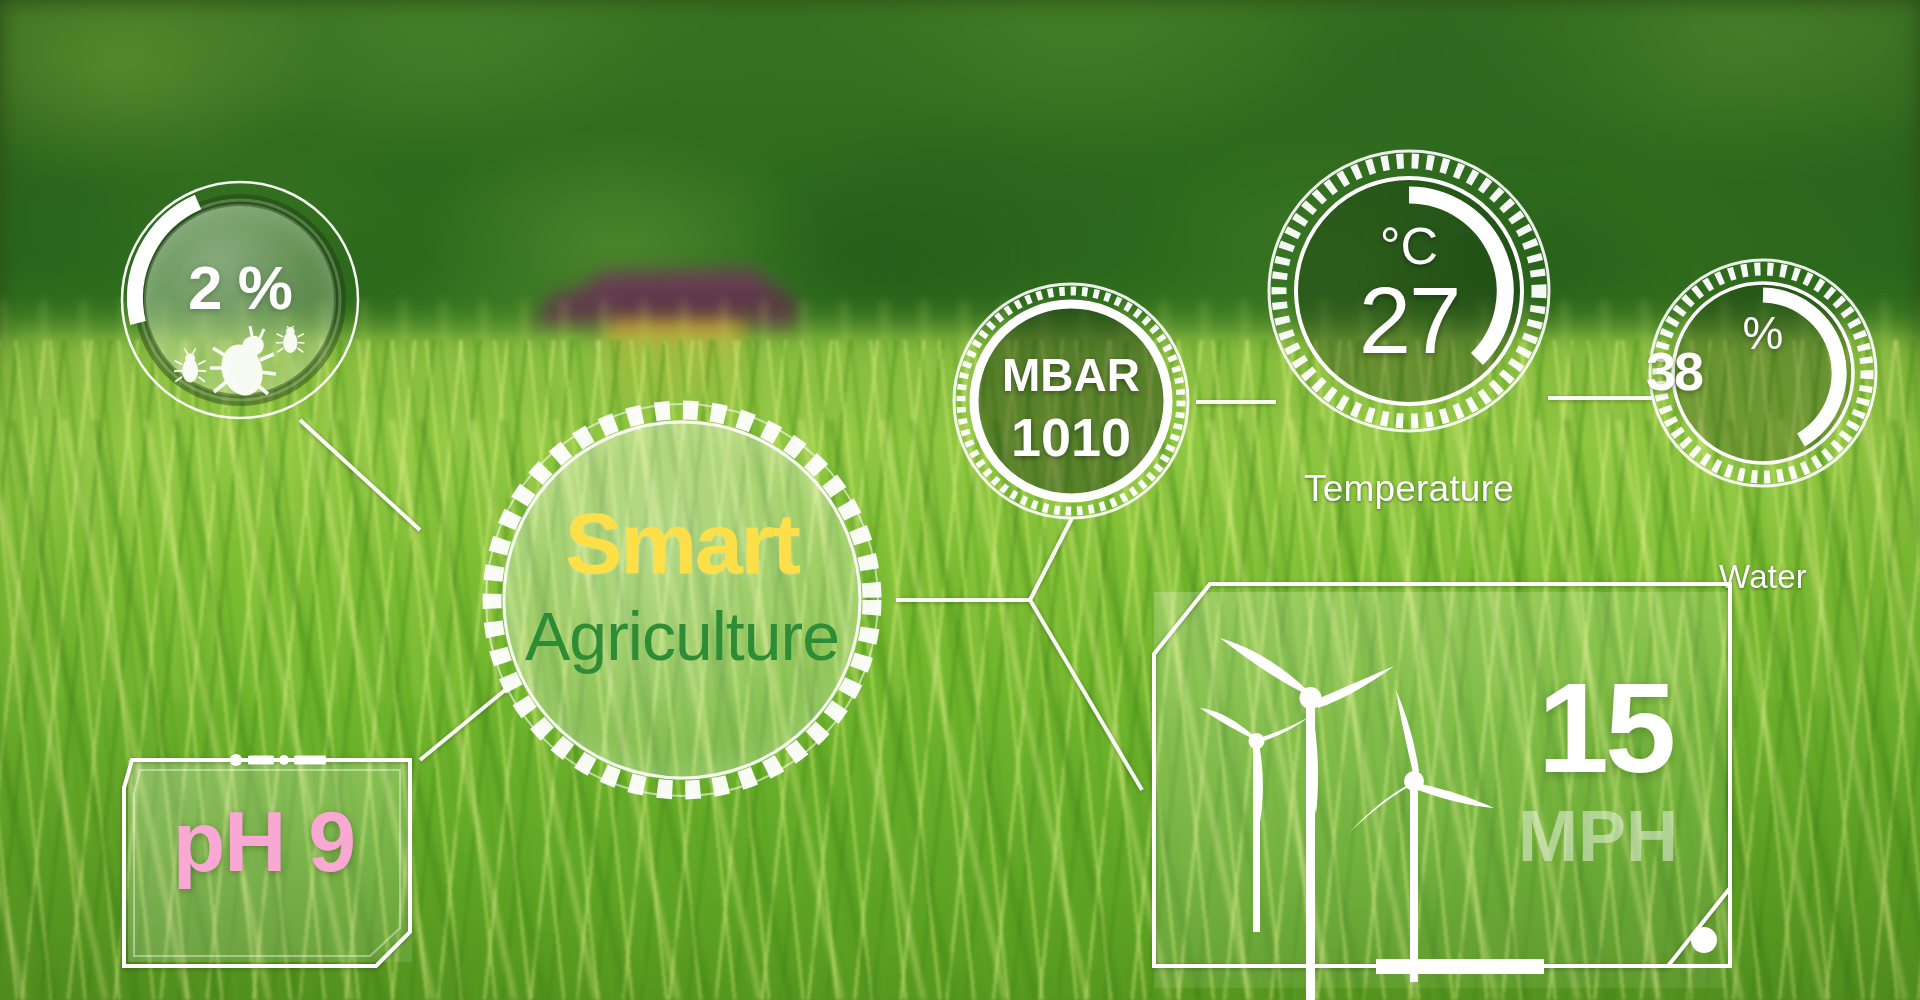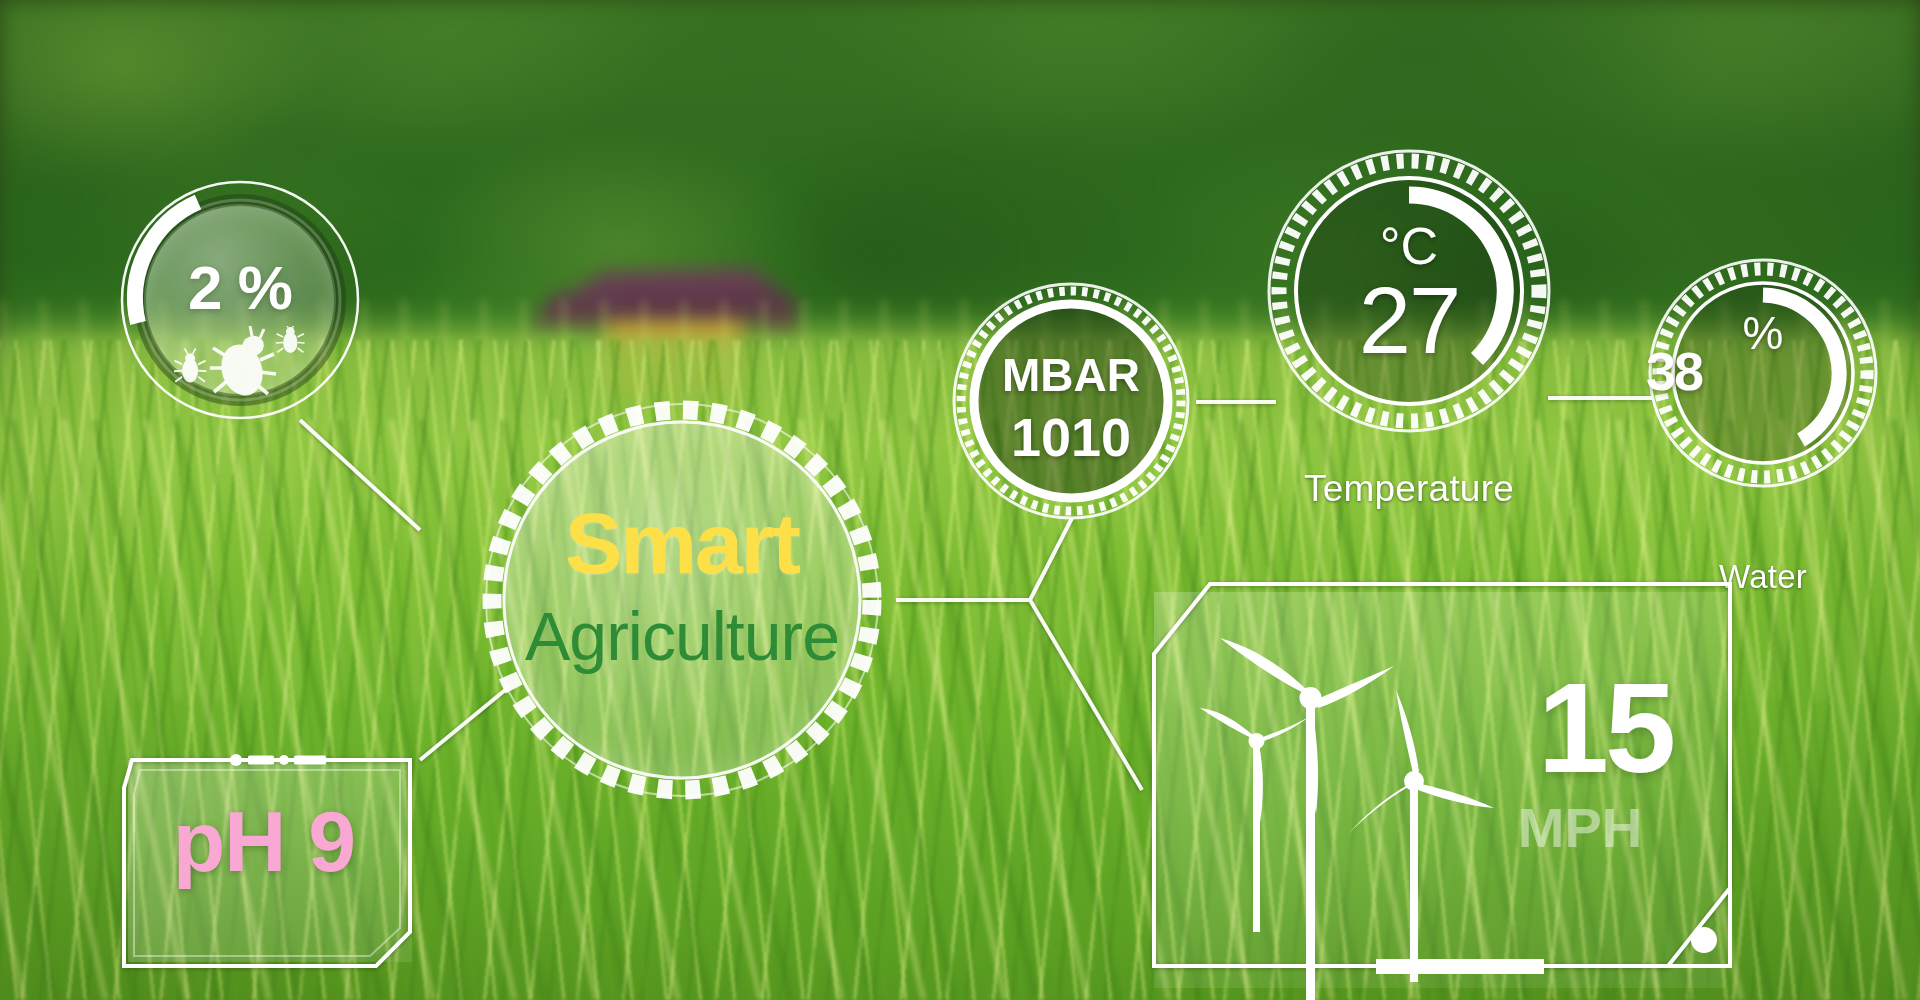--- a/index.html
+++ b/index.html
@@ -228,22 +228,22 @@
   #wind-glass {
     position:absolute; left:16px; top:14px; width:572px; height:396px;
     background:linear-gradient(155deg, rgba(255,255,255,.22), rgba(255,255,255,.08) 70%);
   }
   #wind-value {
     position:absolute; left:352px; top:86px; width:230px; text-align:center;
     font-size:128px; font-weight:700; color:#fff; letter-spacing:-4px; line-height:1;
     text-shadow:0 3px 10px rgba(30,60,10,.30);
   }
   #wind-unit {
-    position:absolute; left:312px; top:222px; width:260px; text-align:center;
-    font-size:56px; font-weight:700; color:rgba(255,255,255,.46); letter-spacing:0px; line-height:1;
+    position:absolute; left:330px; top:222px; width:260px; text-align:center;
+    font-size:72px; font-weight:700; color:rgba(255,255,255,.46); letter-spacing:0px; line-height:1;
   }
 </style>
 </head>
 <body>
 
 <div id="stage">
 
   <div class="bg-root">
     <div class="bg-forest"></div>
     <div class="bg-house">

